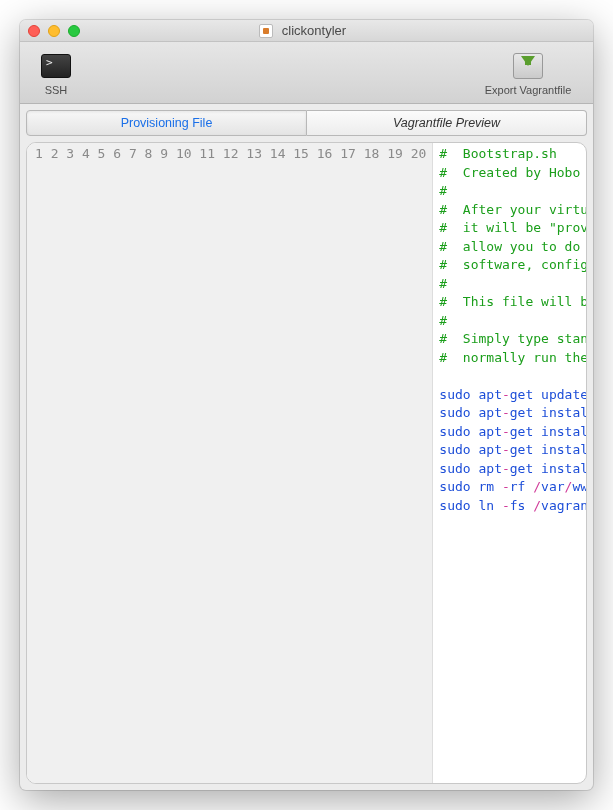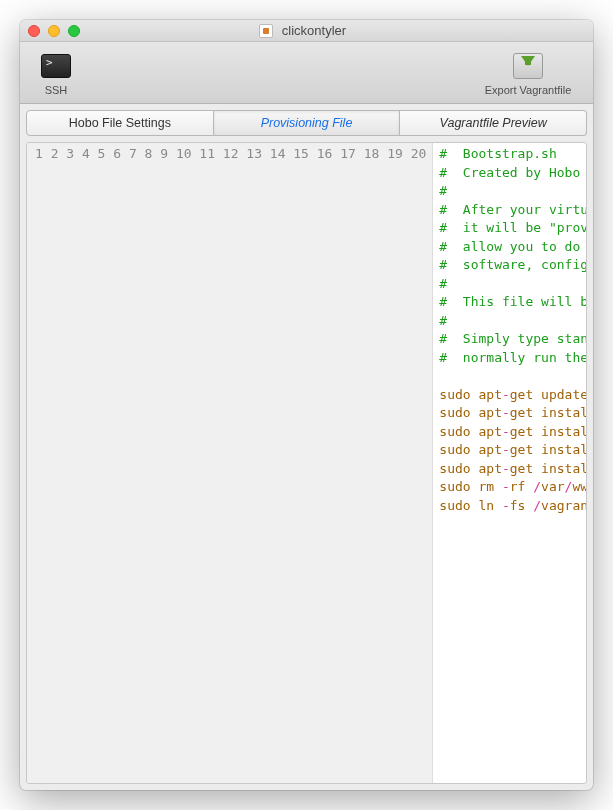--- a/index.html
+++ b/index.html
@@ -71,39 +71,39 @@
       border: 1px solid #b8b8b8; border-bottom:1px solid #b8b8b8;
       color:#333; cursor:default;
     }
     .tab + .tab { border-left:none;font-style:italic; }
     .tab:first-child  { border-top-left-radius:4px; border-bottom-left-radius:4px;}
     .tab:last-child   { border-top-right-radius:4px; border-bottom-right-radius:4px;}
     .tab.active { background: linear-gradient(#f7f7f7,#e4e4e4); color:#1a6fe8; box-shadow: inset 0 1px 3px rgba(0,0,0,0.08);}
 
     .editor-wrap {
       flex:1; background:#fff; margin: 6px; margin-top:6px;
-      border:1px solid #c8c8c8; border-radius:3px; overflow:hidden;
+      border:1px solid #c8c8c8; border-radius:10px; overflow:hidden;
       display:flex;
     }
     .gutter {
       background:#f0f0f0; border-right:1px solid #ddd;
       text-align:right; padding: 2px 6px 2px 8px;
       font-family: Menlo, Monaco, Consolas, monospace;
       font-size: 13px; color:#8a8a8a; line-height: 18.5px;
       user-select:none;
     }
     .code {
       flex:1; padding: 2px 6px;
       font-family: Menlo, Monaco, Consolas, monospace;
       font-size: 13px; line-height: 18.5px; white-space: pre;
       color:#222; overflow:auto;
     }
     .c  { color:#1a9e1a; }   
     .p  { color:#d13b9a; }   
-    .k  { color:#a16207; }      
+    .k  { color:#1d4ed8; }      
   </style>
 </head>
 <body>
 
 <div class="window">
 
   <div class="titlebar">
     <div class="traffic-lights">
       <div class="tl tl-close"></div>
       <div class="tl tl-min"></div>
@@ -127,23 +127,20 @@
       <div class="ico">
           <div class="export-ico">
             <div class="export-arr"></div>
           </div>
         </div>
       <div class="tool-label">Export Vagrantfile</div>
     </div>
   </div>
 
   <div class="tabs">
-    <div class="tab">
-      <span>Hobo File Settings</span>
-    </div>
     <div class="tab active">
       <span>Provisioning File</span>
     </div>
     <div class="tab">
       <span>Vagrantfile Preview</span>
     </div>
   </div>
 
   <div class="editor-wrap">
     <div class="gutter" id="gutter">1

